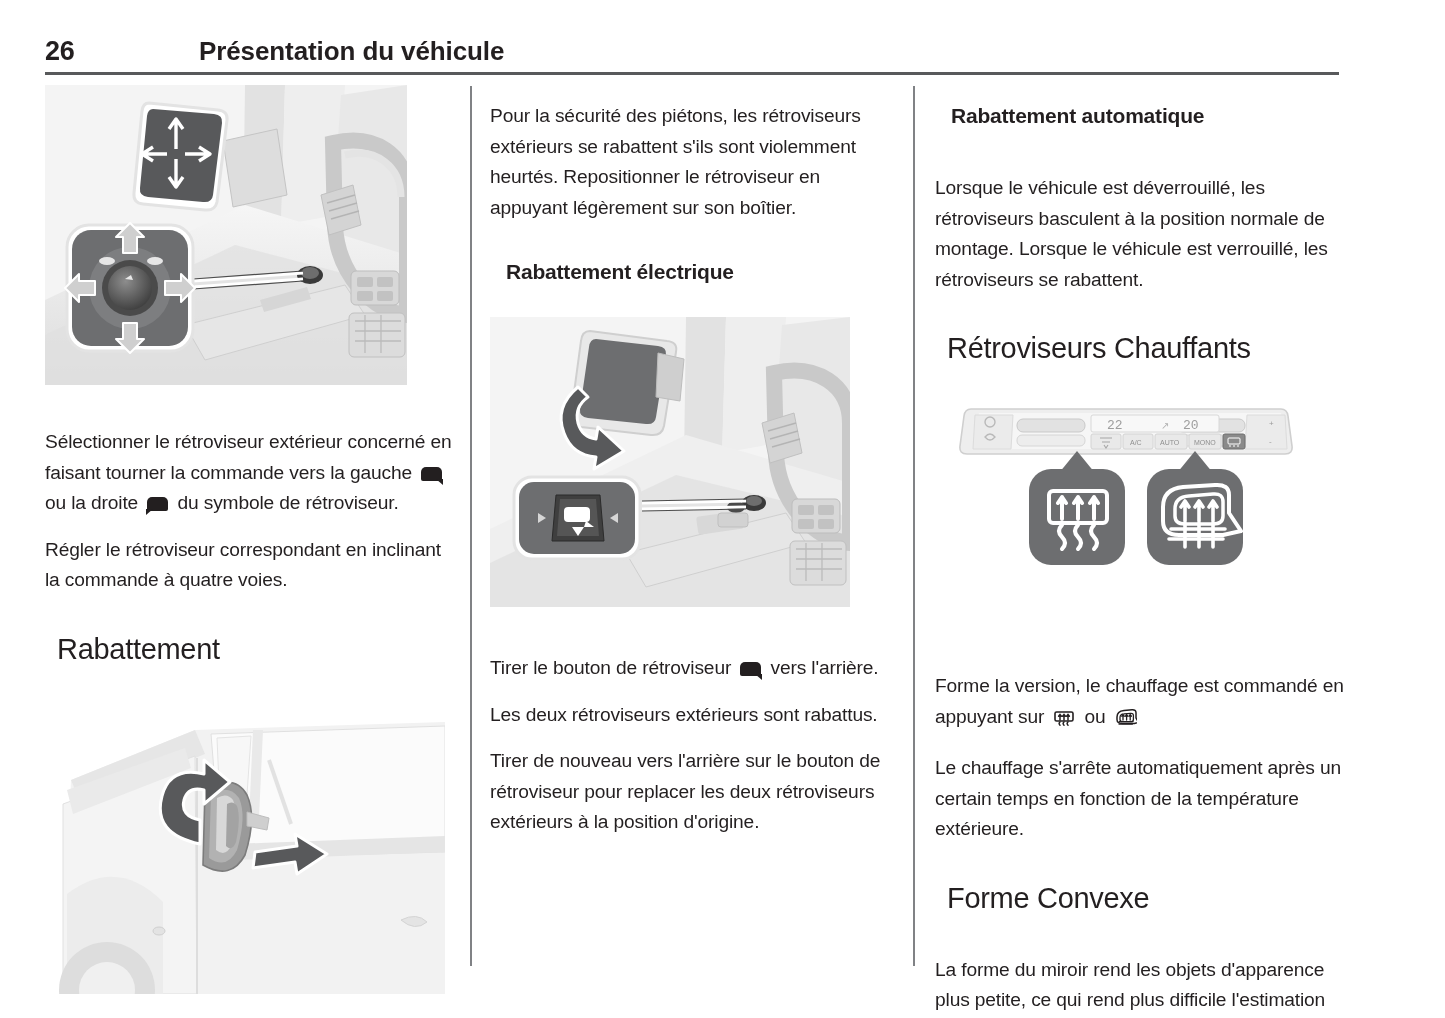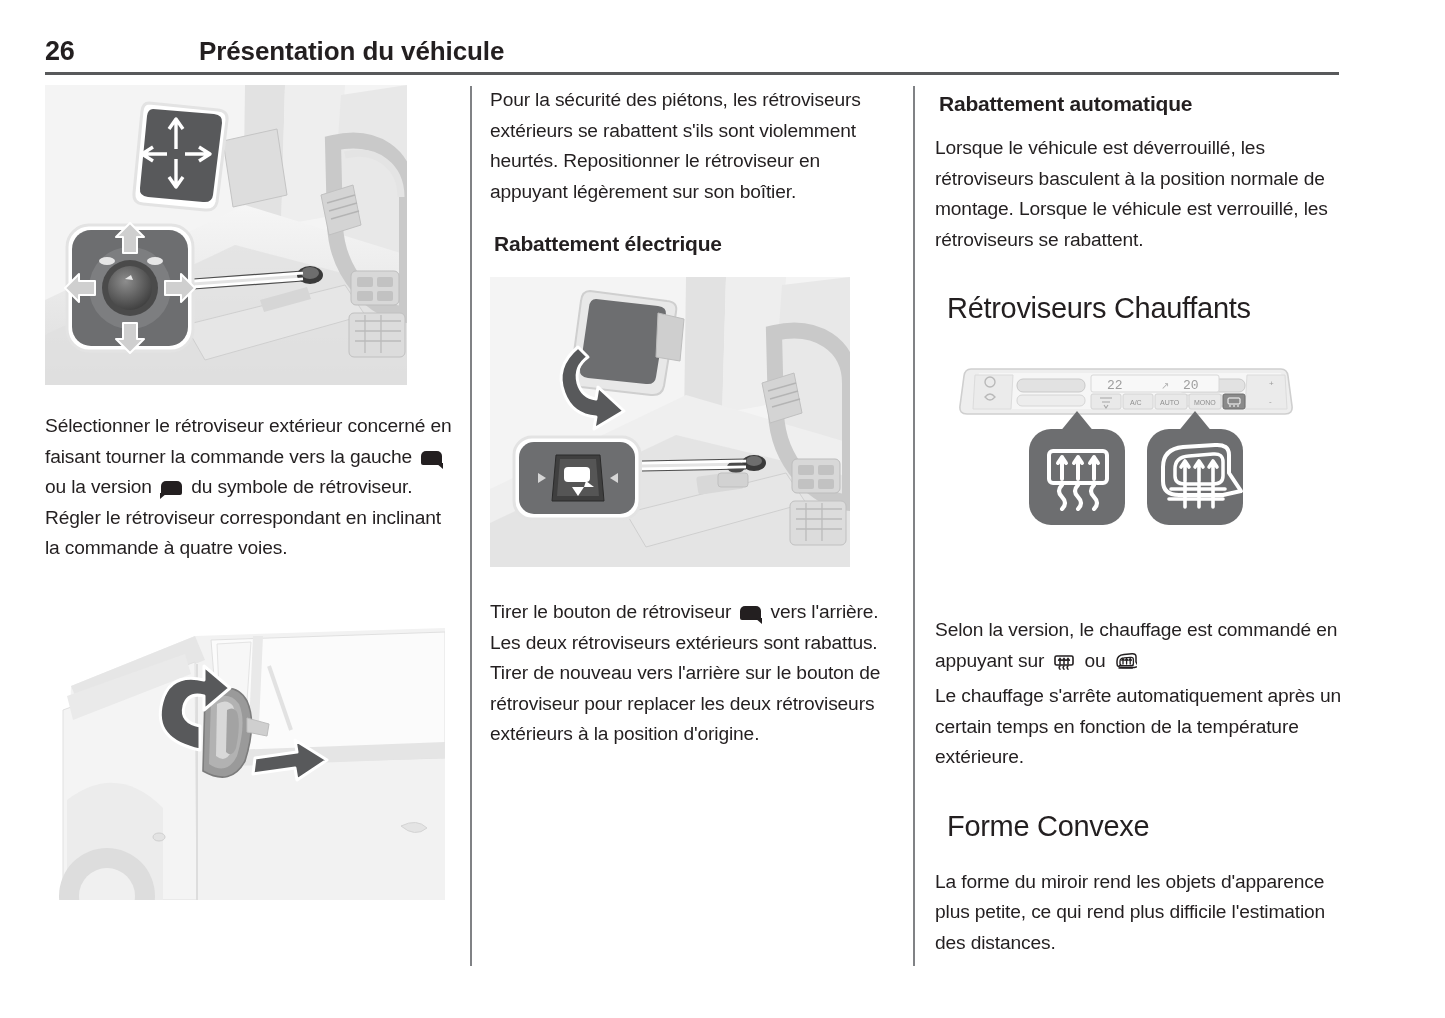--- a/index.html
+++ b/index.html
@@ -39,36 +39,36 @@
   .col3{left:935px;width:410px;}
 
   .divider{
     position:absolute;top:86px;width:2px;height:880px;background:#808285;
   }
   .div1{left:470px;}
   .div2{left:913px;}
 
   
   p.body{
-    margin:0 0 0 0;
+    margin:16px 0 0 0;
     font-size:19.2px;
     line-height:30.5px;
     letter-spacing:-0.15px;
     color:#231f20;
   }
   h1.h-big{
     margin:12px;
     font-size:29px;
     font-weight:normal;
     line-height:38px;
     letter-spacing:-0.3px;
     color:#231f20;
   }
   h2.h-sub{
-    margin:4px;
+    margin:16px;
     font-size:21px;
     font-weight:bold;
     line-height:30px;
     letter-spacing:-0.2px;
     color:#231f20;
   }
   .sp-10{height:10px;}
   .sp-14{height:14px;}
   .sp-18{height:18px;}
   .sp-22{height:22px;}
@@ -202,26 +202,27 @@
             <path d="M78 238 L92 238 L92 254 L99 254 L85 268 L71 254 L78 254 Z"></path>
             <path d="M50 196 L50 210 L34 210 L34 217 L20 203 L34 189 L34 196 Z"></path>
             <path d="M120 196 L120 210 L136 210 L136 217 L150 203 L136 189 L136 196 Z"></path>
           </g>
         </g>
       </svg>
     </div>
 
     <div class="sp-26"></div>
 
-    <p class="body"><span>Sélectionner le rétroviseur extérieur concerné en faisant tourner la commande vers la gauche </span><span class="mir-l"></span><span> ou la version </span><span class="mir-r"></span><span> du symbole de rétroviseur.</span></p>
+    <p class="body"><span>Sélectionner le rétroviseur extérieur concerné en faisant tourner la commande vers la gauche </span><span class="mir-l"></span><span> ou la droite </span><span class="mir-r"></span><span> du symbole de rétroviseur.</span></p>
 
     <p class="body">Régler le rétroviseur correspondant en inclinant la commande à quatre voies.</p>
 
     <div class="sp-22"></div>
 
+    <h1 class="h-big">Rabattement</h1>
 
     <div class="sp-14"></div>
 
     <div class="fig">
       <svg width="400" height="300" viewBox="0 0 400 300" xmlns="http://www.w3.org/2000/svg">
         <rect x="0" y="0" width="400" height="300" fill="#ffffff"></rect>
 
         <path d="M26 86 L150 36 L400 28 L400 300 L18 300 Z" fill="#f2f2f2"></path>
         <path d="M26 86 L150 36 L160 60 L36 110 Z" fill="#e6e6e6"></path>
 
@@ -446,21 +447,21 @@
             <path d="M278 124 L278 106 M274 110 L278 104 L282 110"></path>
             <path d="M236 132 L290 132 M234 142 L288 142"></path>
             <path d="M250 126 L250 150 M264 126 L264 150 M278 126 L278 150"></path>
           </g>
         </g>
       </svg>
     </div>
 
     <div class="sp-18"></div>
 
-    <p class="body"><span>Selon la version, le chauffage est commandé en appuyant sur </span><span class="ico-inline"><svg width="22" height="18" viewBox="0 0 22 18">
+    <p class="body"><span>Forme la version, le chauffage est commandé en appuyant sur </span><span class="ico-inline"><svg width="22" height="18" viewBox="0 0 22 18">
             <rect x="2" y="2" width="18" height="9" rx="1.6" fill="none" stroke="#231f20" stroke-width="1.6"></rect>
             <g fill="none" stroke="#231f20" stroke-width="1.5" stroke-linecap="round">
               <path d="M7 10 L7 5 M5.6 6.2 L7 4.4 L8.4 6.2"></path>
               <path d="M11 10 L11 5 M9.6 6.2 L11 4.4 L12.4 6.2"></path>
               <path d="M15 10 L15 5 M13.6 6.2 L15 4.4 L16.4 6.2"></path>
               <path d="M7 12 q-1.8 1.6 0 3.2"></path>
               <path d="M11 12 q-1.8 1.6 0 3.2"></path>
               <path d="M15 12 q-1.8 1.6 0 3.2"></path>
             </g>
           </svg></span><span> ou </span><span class="ico-inline"><svg width="22" height="20" viewBox="0 0 22 20">

